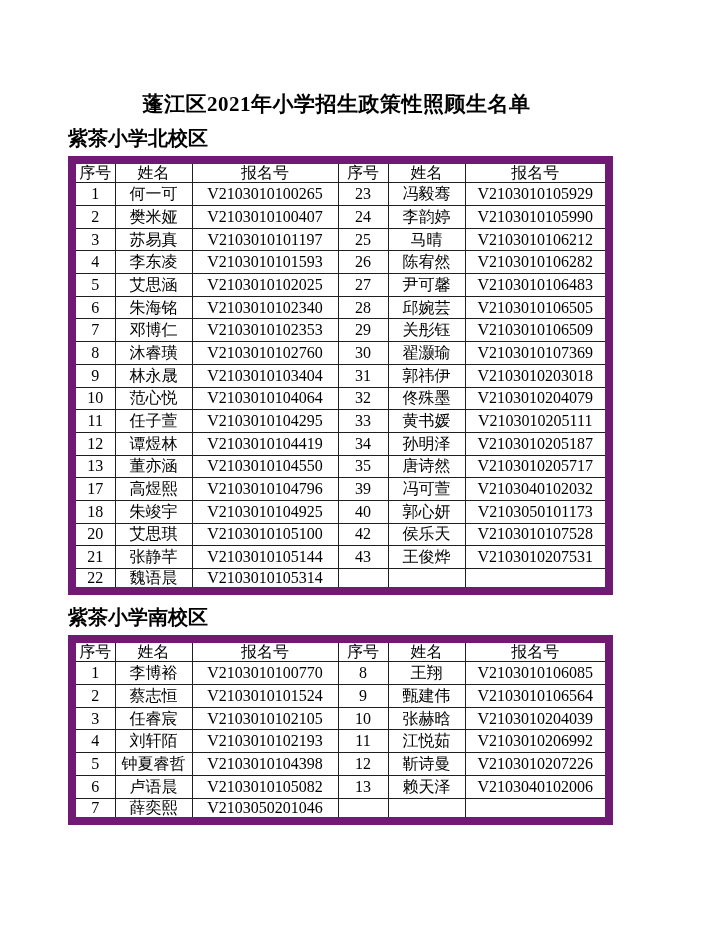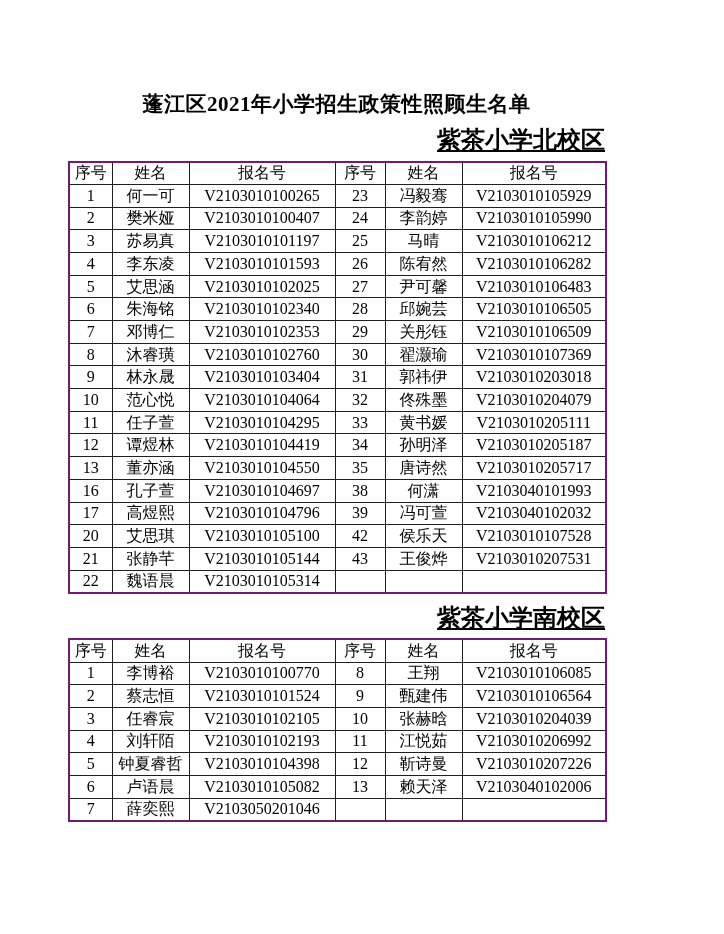--- a/index.html
+++ b/index.html
@@ -31,32 +31,31 @@
     text-align: center;
     font-size: 21px;
     font-weight: bold;
     line-height: 1.15;
     letter-spacing: 0.5px;
     white-space: nowrap;
   }
   h2.section-title {
     width: 537px;
     margin: 11px 0 6px 0;
-    text-align: right;
-    font-size: 24px;
+    text-align: left;
+    font-size: 20px;
     font-weight: bold;
     line-height: 1.15;
     white-space: nowrap;
-    text-decoration: underline;
   }
   table.roster {
     width: 537px;
     table-layout: fixed;
     border-collapse: collapse;
-    border: 2px solid #701a75;
+    border: 8px solid #701a75;
   }
   table.roster th,
   table.roster td {
     border: 1px solid #1f1f1f;
     box-sizing: border-box;
     height: 22.7px;
     padding: 0 2px;
     text-align: center;
     vertical-align: middle;
     font-size: 16px;
@@ -200,34 +199,34 @@
             </tr>
             <tr>
               <td>13</td>
               <td>董亦涵</td>
               <td>V2103010104550</td>
               <td>35</td>
               <td>唐诗然</td>
               <td>V2103010205717</td>
             </tr>
             <tr>
-              <td>16</td>
-              <td>孔子萱</td>
-              <td>V2103010104697</td>
-              <td>38</td>
-              <td>何潇</td>
-              <td>V2103040101993</td>
-            </tr>
-            <tr>
               <td>17</td>
               <td>高煜熙</td>
               <td>V2103010104796</td>
               <td>39</td>
               <td>冯可萱</td>
               <td>V2103040102032</td>
+            </tr>
+            <tr>
+              <td>18</td>
+              <td>朱竣宇</td>
+              <td>V2103010104925</td>
+              <td>40</td>
+              <td>郭心妍</td>
+              <td>V2103050101173</td>
             </tr>
             <tr>
               <td>20</td>
               <td>艾思琪</td>
               <td>V2103010105100</td>
               <td>42</td>
               <td>侯乐天</td>
               <td>V2103010107528</td>
             </tr>
             <tr>

